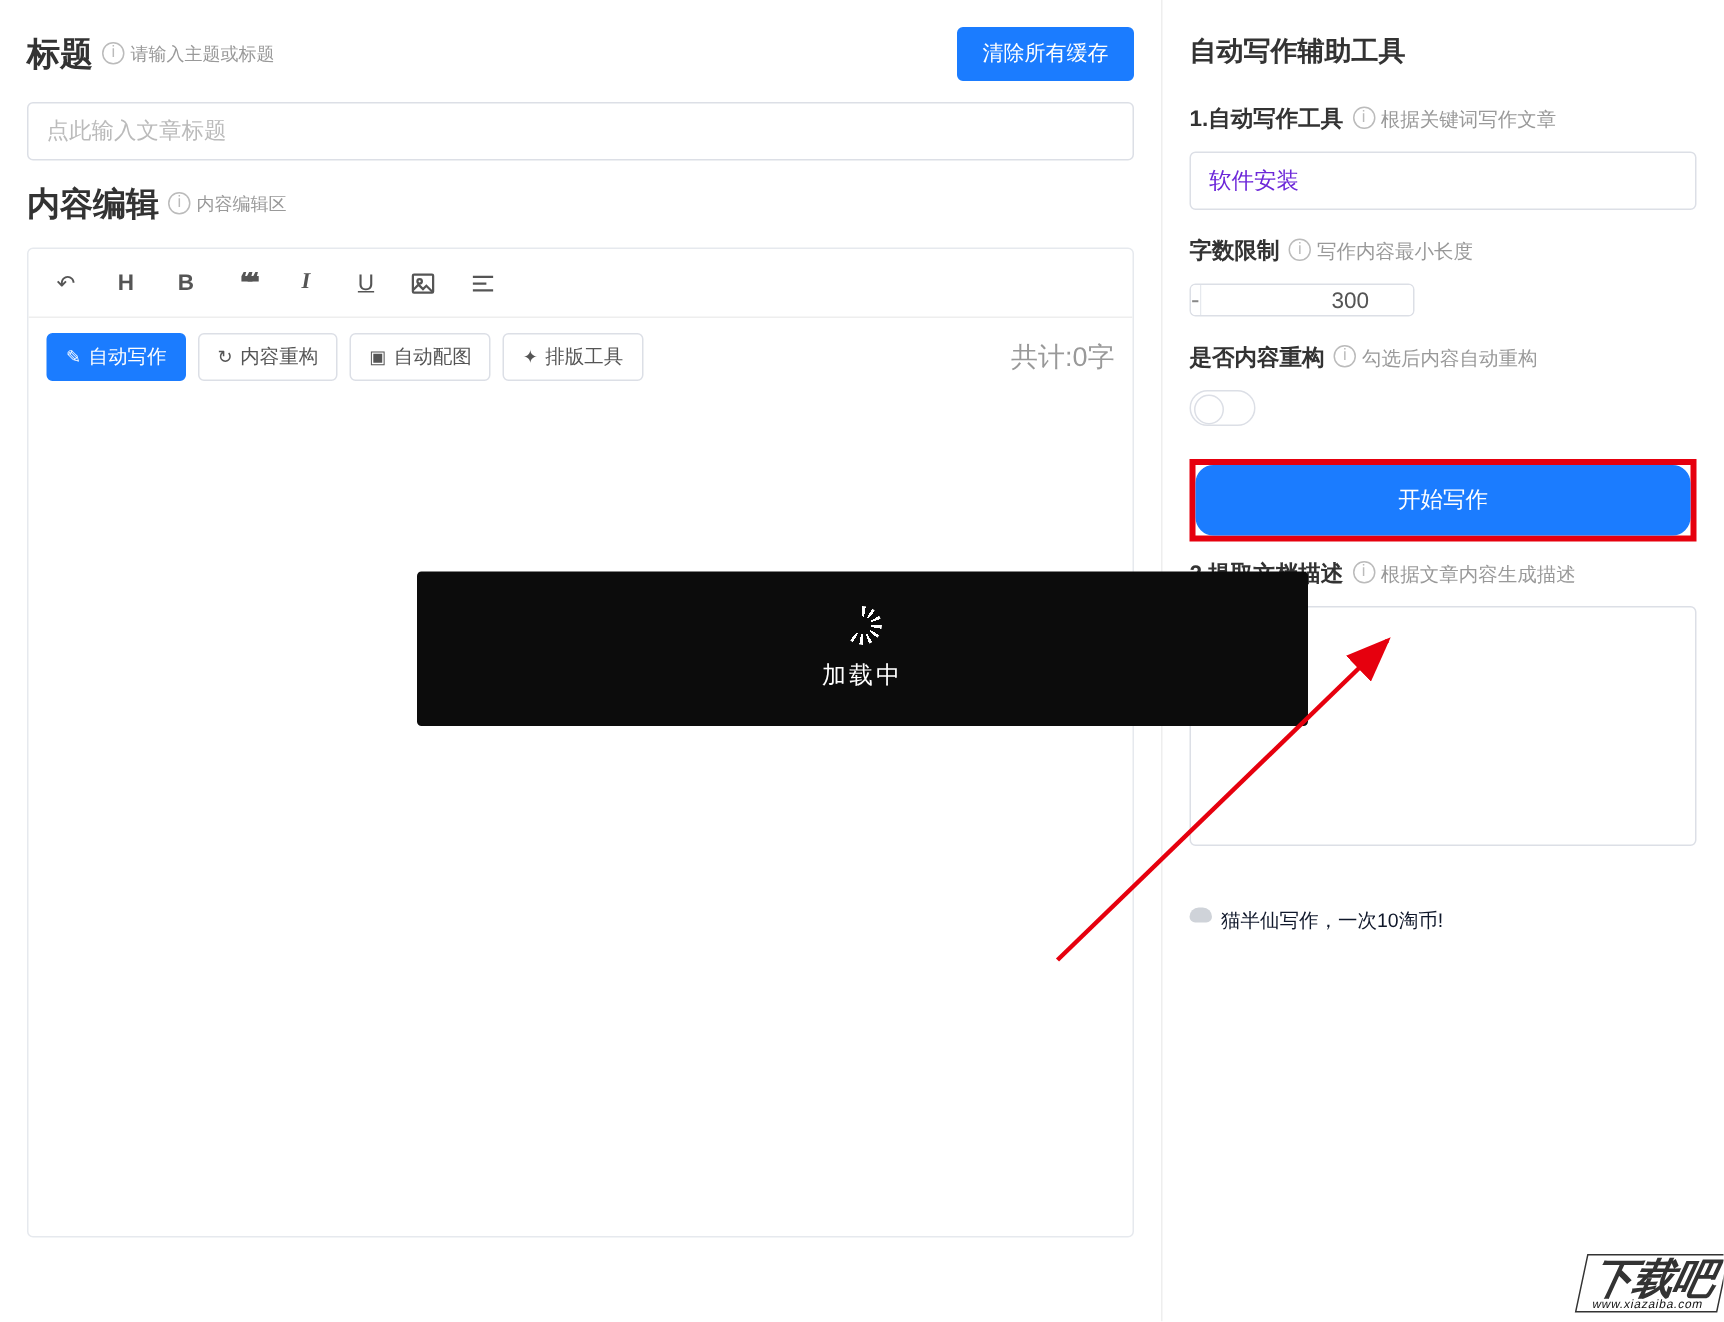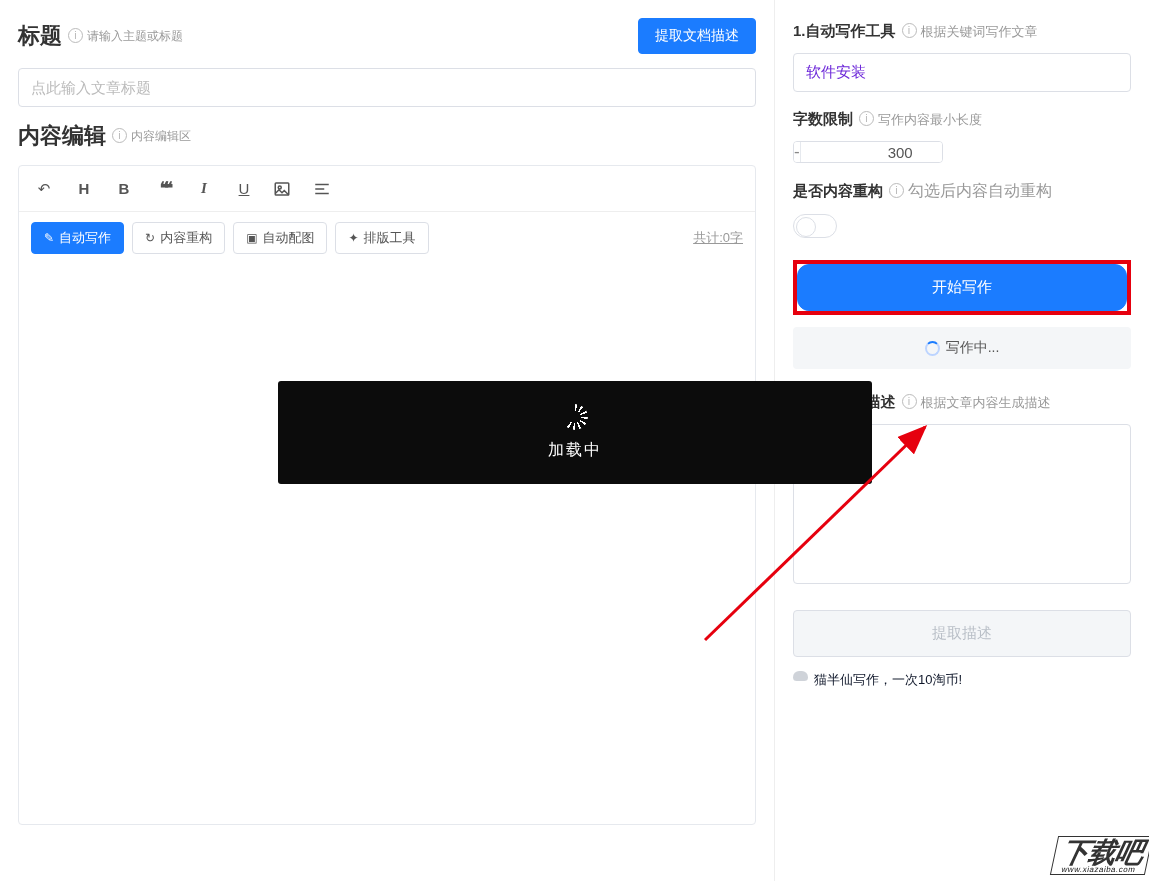--- a/index.html
+++ b/index.html
@@ -66,35 +66,35 @@
     animation:spin 1s linear infinite;}
   .modal .txt{font-size:16px;letter-spacing:2px;}
   @keyframes spin{to{transform:rotate(360deg);}}
   
   .arrow-svg{position:absolute;left:700px;top:415px;width:240px;height:230px;z-index:120;pointer-events:none;}
   
   .watermark{position:absolute;right:0;bottom:6px;z-index:130;}
   .watermark .wm-box{background:#fff;border:1px solid #333;padding:2px 6px 0 6px;display:flex;flex-direction:column;align-items:center;transform:skewX(-12deg);}
   .watermark .wm-cn{font-size:28px;font-weight:900;font-style:italic;letter-spacing:-1px;line-height:1;}
   .watermark .wm-en{font-size:8px;letter-spacing:0.5px;color:#111;margin-top:-2px;}
-  .count{color:#999;font-size:13px;text-decoration:underline;}
+  .count{color:#999;font-size:18px;}
 </style>
 </head>
 <body>
 
 <div class="container">
 
   <div class="main">
     <div class="sec-head withbtn">
       <div class="title-row left">
         <h2>标题</h2>
         <i class="info-icon">i</i>
         <span class="hint">请输入主题或标题</span>
       </div>
-      <button class="btn btn-primary">提取文档描述</button>
+      <button class="btn btn-primary">清除所有缓存</button>
     </div>
     <input class="input" placeholder="点此输入文章标题" style="">
     <div class="gap"></div>
 
     <div class="sec-head">
       <h2>内容编辑</h2>
       <i class="info-icon">i</i>
       <span class="hint">内容编辑区</span>
     </div>
 
@@ -140,20 +140,21 @@
               <span>排版工具</span>
             </button>
         </div>
         <span class="count">共计:0字</span>
       </div>
       <div class="editor-body"></div>
     </div>
   </div>
 
   <div class="sidebar">
+    <h3>自动写作辅助工具</h3>
 
     <div class="field-row">
       <span class="field-label">1.自动写作工具</span>
       <i class="info-icon">i</i>
       <span class="hint" style="font-size:13px">根据关键词写作文章</span>
     </div>
     <input class="input" style="margin-bottom: 18px;" value="软件安装">
 
     <div class="field-row">
       <span class="field-label">字数限制</span>
@@ -162,41 +163,36 @@
     </div>
     <div class="stepper" style="margin-bottom:18px">
       <button>-</button>
       <input value="300" style="">
 
     </div>
 
     <div class="field-row">
       <span class="field-label">是否内容重构</span>
       <i class="info-icon">i</i>
-      <span class="hint" style="font-size:16px">勾选后内容自动重构</span>
+      <span class="hint" style="font-size:13px">勾选后内容自动重构</span>
     </div>
     <div class="toggle" style="margin-bottom:22px"></div>
 
     <div class="highlight">
       <button class="btn btn-primary btn-wide">开始写作</button>
     </div>
 
-    <div class="loading-strip">
-      <span class="spinner-sm"></span>
-      <span>写作中...</span>
-    </div>
 
     <div class="field-row">
       <span class="field-label">2.提取文档描述</span>
       <i class="info-icon">i</i>
       <span class="hint" style="font-size:13px">根据文章内容生成描述</span>
     </div>
     <textarea class="input" style=""></textarea>
     <div style="height:22px"></div>
-    <button class="btn btn-wide btn-dis">提取描述</button>
 
     <div class="footnotes">
       <div class="fn">
           <span class="cloud-ico"></span>
           <span>猫半仙写作，一次10淘币!</span>
         </div>
     </div>
   </div>
 </div>
 

